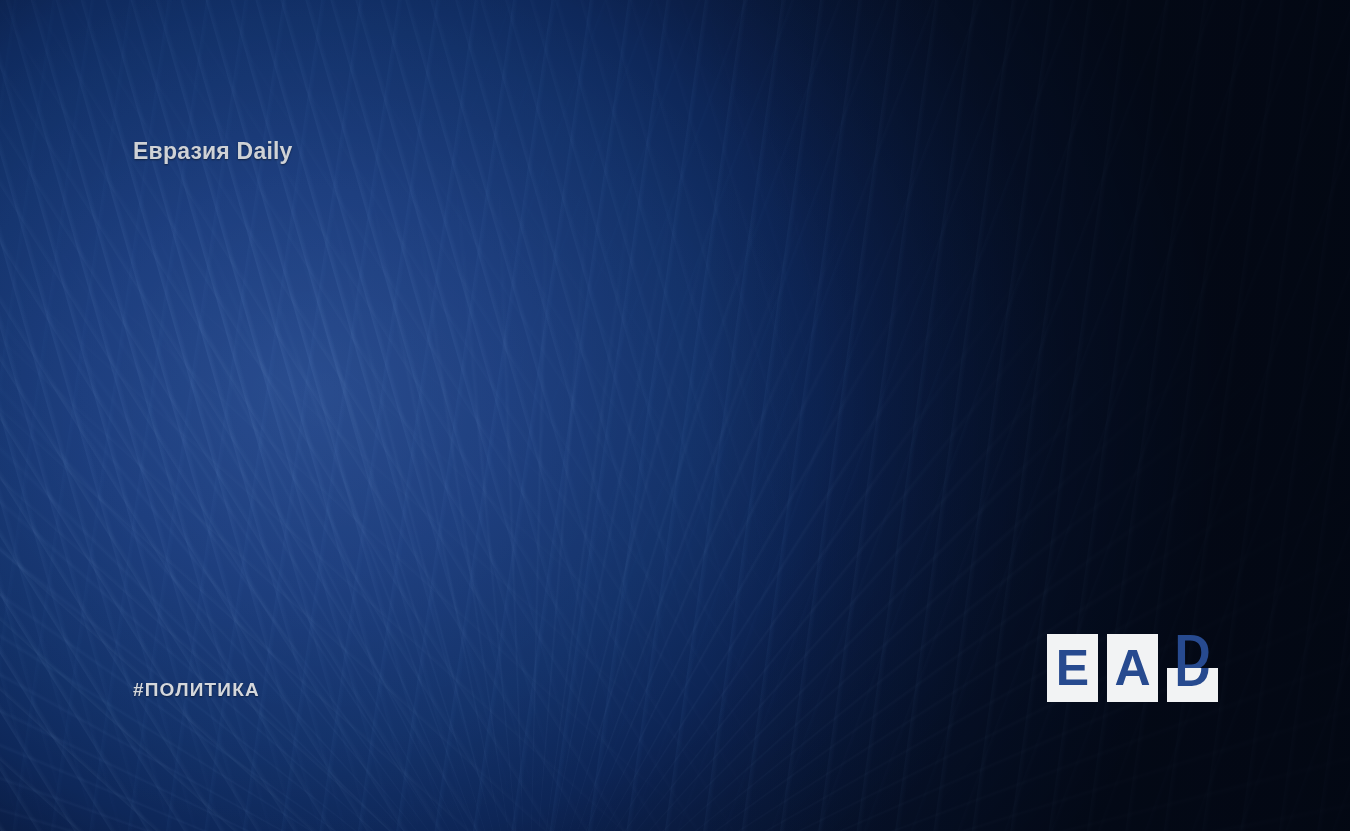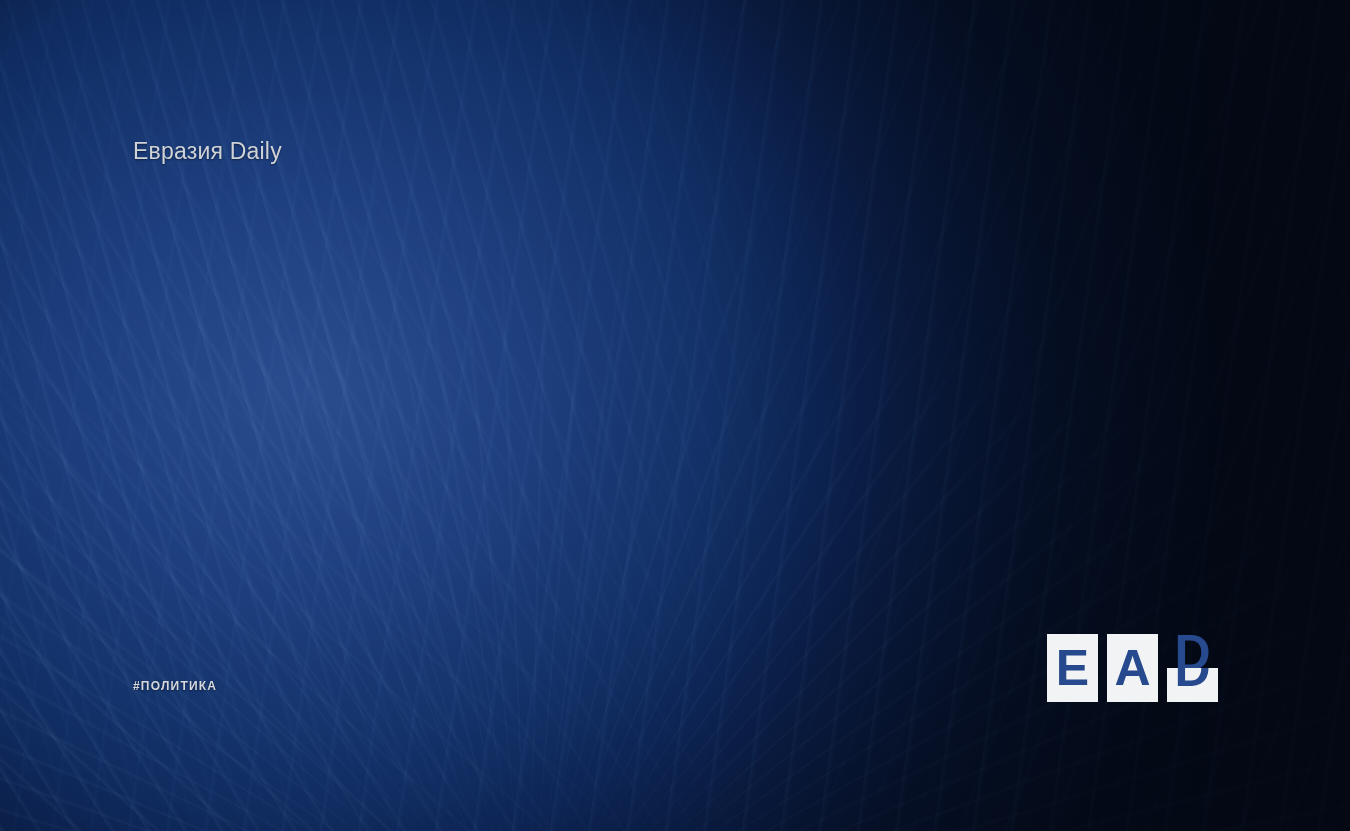--- a/index.html
+++ b/index.html
@@ -106,21 +106,21 @@
   .content {
     position: absolute;
     inset: 0;
   }
 
   .brand {
     position: absolute;
     left: 133px;
     top: 138px;
     font-size: 23px;
-    font-weight: normal;
+    font-weight: bold;
     color: #cfd2d6;
     letter-spacing: 0.2px;
     white-space: nowrap;
     text-shadow: 0 1px 2px rgba(0,0,0,0.45);
   }
 
   .headline {
     position: absolute;
     left: 133px;
     top: 266px;
@@ -131,21 +131,21 @@
     line-height: 74px;
     color: #ffffff;
     letter-spacing: -0.2px;
     text-shadow: 0 2px 5px rgba(0,0,0,0.35);
   }
 
   .hashtag {
     position: absolute;
     left: 133px;
     top: 679px;
-    font-size: 12px;
+    font-size: 19px;
     font-weight: bold;
     color: #d5d8dc;
     letter-spacing: 1.2px;
     white-space: nowrap;
     text-shadow: 0 1px 2px rgba(0,0,0,0.45);
   }
 
   
   .logo {
     position: absolute;

